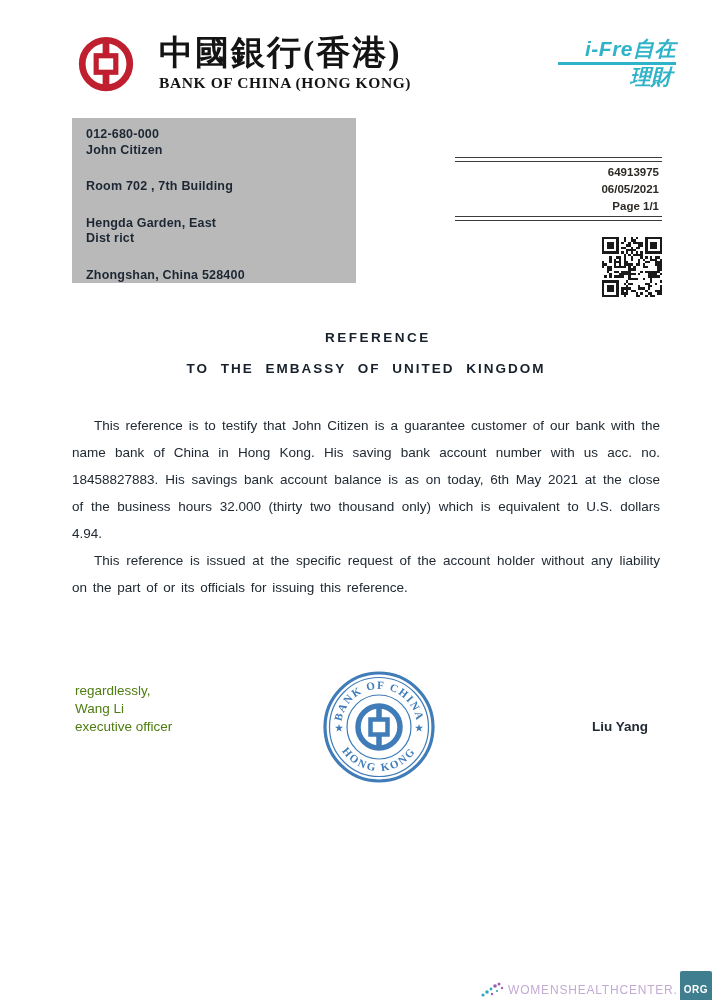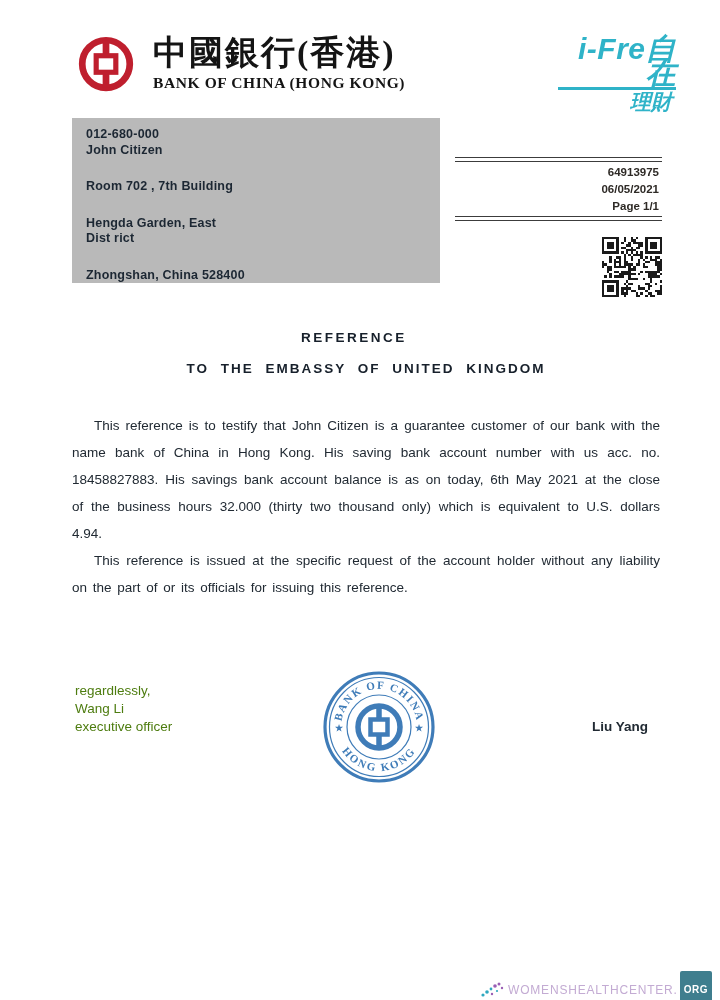--- a/index.html
+++ b/index.html
@@ -3,41 +3,41 @@
 <meta charset="utf-8">
 <style>
   html,body{margin:0;padding:0;background:#ffffff;}
   .page{
     position:relative;width:720px;height:1000px;background:#ffffff;overflow:hidden;
     font-family:"Liberation Sans", sans-serif;color:#212a33;
   }
   
   .logo-block{position:absolute;left:75px;top:33px;display:flex;align-items:flex-start;}
   .logo-emblem{width:62px;height:62px;}
-  .logo-text{margin-left:16px;}
+  .logo-text{margin-left:22px;}
   .logo-cn{font-family:"Liberation Serif", serif;font-weight:bold;font-size:34px;line-height:40px;color:#141414;letter-spacing:2px;}
   .logo-en{font-family:"Liberation Serif", serif;font-weight:bold;font-size:15.5px;line-height:20px;color:#141414;letter-spacing:0.6px;}
   .ifre{position:absolute;left:558px;top:36px;width:118px;color:#2fb3c8;font-style:italic;font-weight:bold;text-align:right;}
-  .ifre-top{font-size:30px;line-height:25px;letter-spacing:0.5px;border-bottom:3px solid #2fb3c8;padding-bottom:1px;}
+  .ifre-top{font-size:21px;line-height:25px;letter-spacing:0.5px;border-bottom:3px solid #2fb3c8;padding-bottom:1px;}
   .ifre-bottom{font-size:21px;line-height:24px;padding-right:4px;}
   
   .address-box{
-    position:absolute;left:72px;top:118px;width:368px;height:165px;background:#b9b9b9;
+    position:absolute;left:72px;top:118px;width:284px;height:165px;background:#b9b9b9;
     box-sizing:border-box;padding:9px 0 0 14px;font-weight:bold;font-size:12.5px;color:#1c2733;
   }
   .addr-line{line-height:15.5px;letter-spacing:0.2px;}
   .addr-gap{height:21px;}
   
   .doc-info{position:absolute;left:455px;top:157px;width:207px;}
   .dbl-line{height:3px;border-top:1.5px solid #3c3c3c;border-bottom:1.5px solid #3c3c3c;}
   .doc-info-lines{text-align:right;font-weight:bold;font-size:11.5px;line-height:17px;color:#2e2a26;padding:2px 3px 1px 0;}
   
   .qr{position:absolute;left:602px;top:237px;width:60px;height:60px;}
   
-  .doc-title{position:absolute;left:60px;top:330px;width:588px;text-align:center;font-weight:bold;font-size:13.5px;letter-spacing:2.5px;word-spacing:4px;color:#17202b;}
+  .doc-title{position:absolute;left:84px;top:330px;width:588px;text-align:center;font-weight:bold;font-size:13.5px;letter-spacing:2.5px;word-spacing:4px;color:#17202b;}
   .doc-subtitle{position:absolute;left:72px;top:361px;width:588px;text-align:center;font-weight:bold;font-size:13.5px;letter-spacing:2px;word-spacing:6px;color:#17202b;}
   
   .body-text{position:absolute;left:72px;top:412px;width:588px;font-size:13.5px;line-height:27px;text-align:justify;color:#212a33;}
   .body-text p{margin:0;text-indent:22px;word-spacing:2px;}
   
   .signature{position:absolute;left:75px;top:682px;font-size:13.5px;line-height:18px;color:#4d7c0f;}
   
   .stamp{position:absolute;left:321px;top:669px;width:116px;height:116px;}
   .stamp text{font-family:"Liberation Serif", serif;font-weight:bold;}
   .second-sign{position:absolute;left:565px;top:719px;width:110px;text-align:center;font-weight:bold;font-size:13.5px;color:#212a33;}

